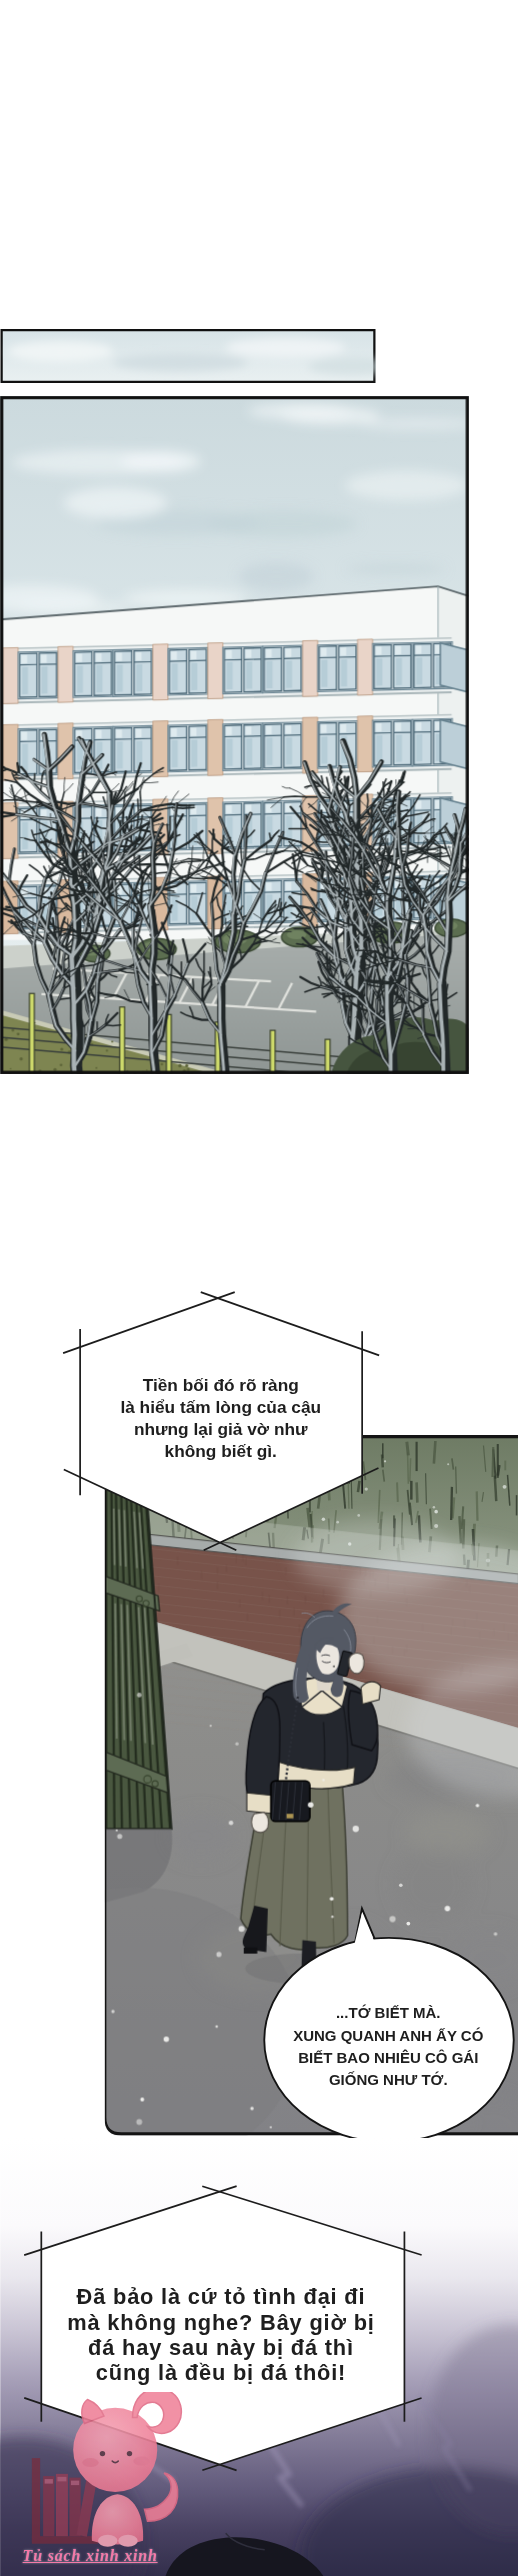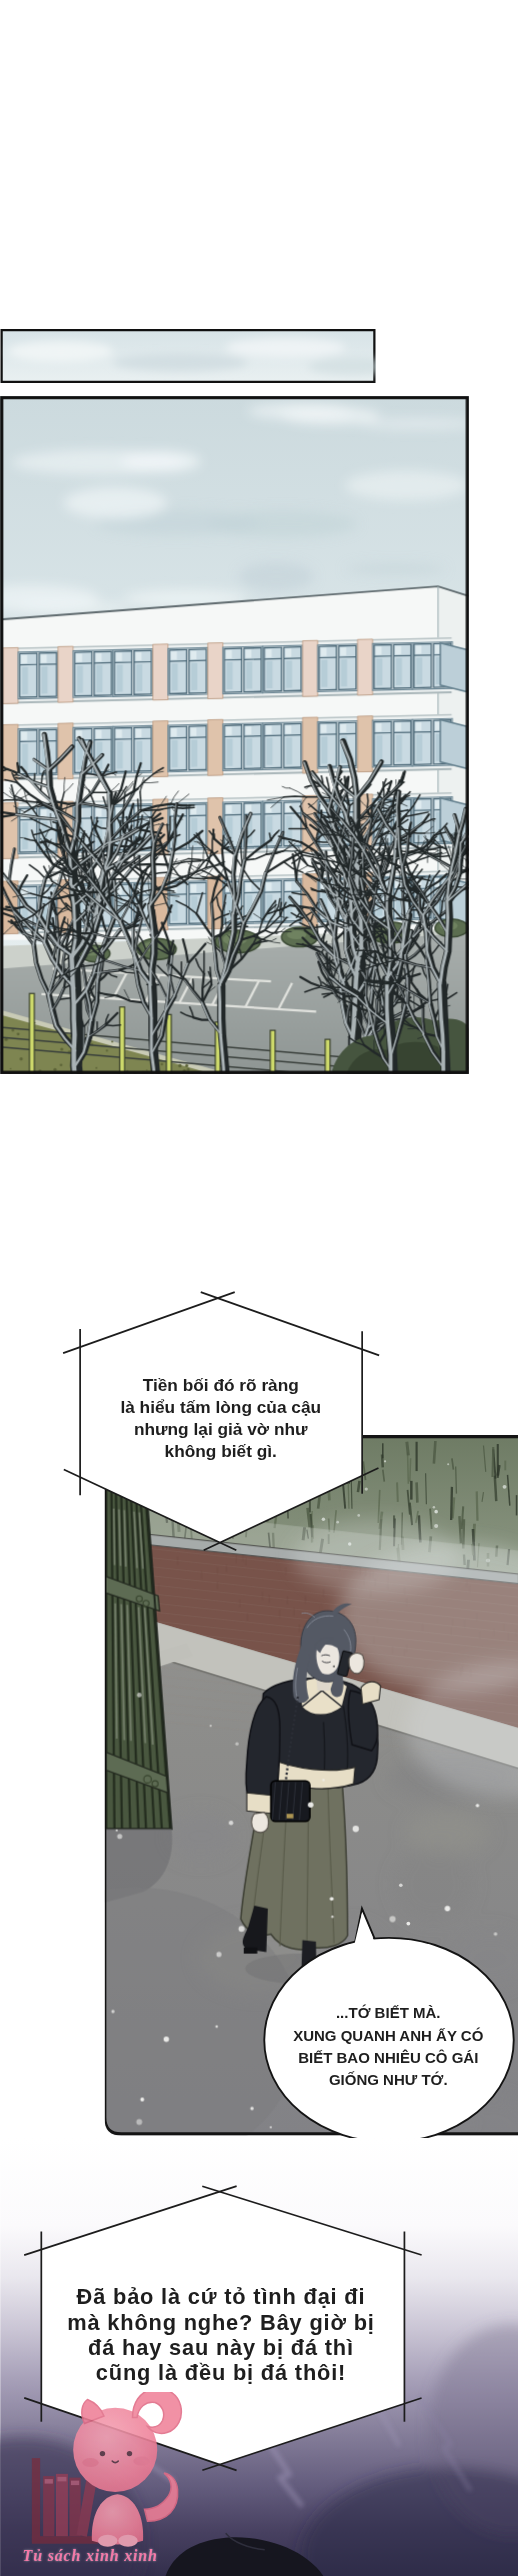--- a/index.html
+++ b/index.html
@@ -3093,14 +3093,14 @@
 <circle cx="172" cy="3262" r="3.6" fill="#5c3a46"></circle>
 <path d="M149,3272 Q153,3276 157,3272" fill="none" stroke="#5c3a46" stroke-width="2" stroke-linecap="round"></path>
 <ellipse cx="120" cy="3274" rx="11" ry="6" fill="#e87a92" opacity=".8"></ellipse>
 <ellipse cx="188" cy="3272" rx="11" ry="6" fill="#e87a92" opacity=".8"></ellipse>
 
 <ellipse cx="143" cy="3378" rx="13" ry="8" fill="#f6a9ba"></ellipse>
 <ellipse cx="170" cy="3378" rx="13" ry="8" fill="#f6a9ba"></ellipse>
 </g>
 </svg>
 
-<div class="abs" style="left:22.6px;top:2547px;width:211px;font-family:'Liberation Serif',serif;font-style:italic;font-weight:700;font-size:16px;color:#f479a8;text-shadow:0 0 2.3px rgba(255,255,255,.5);letter-spacing:0.8px;">Tủ sách xinh xinh</div>
+<div class="abs" style="left:22.6px;top:2547px;width:211px;font-family:'Liberation Serif',serif;font-style:italic;font-weight:700;font-size:16px;color:#f479a8;text-shadow:0 0 2.3px rgba(255,255,255,.5);letter-spacing:0.8px;text-decoration:underline;">Tủ sách xinh xinh</div>
 
 
 </body></html>

